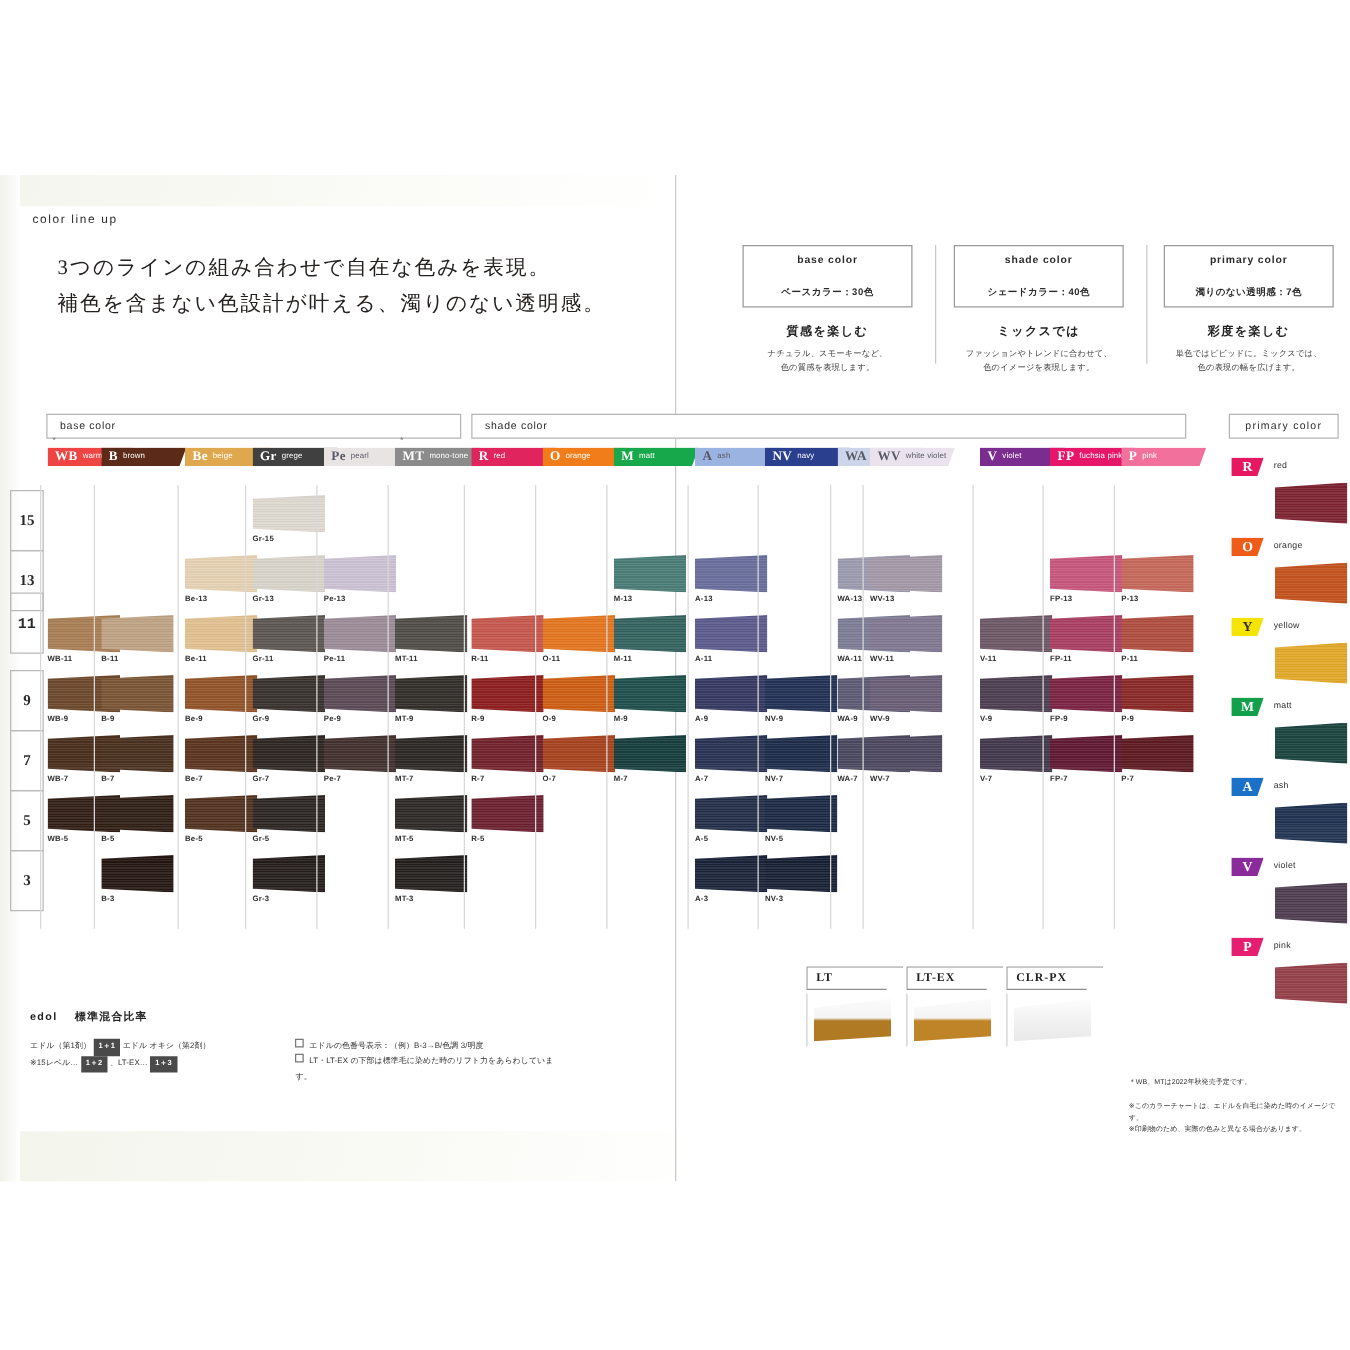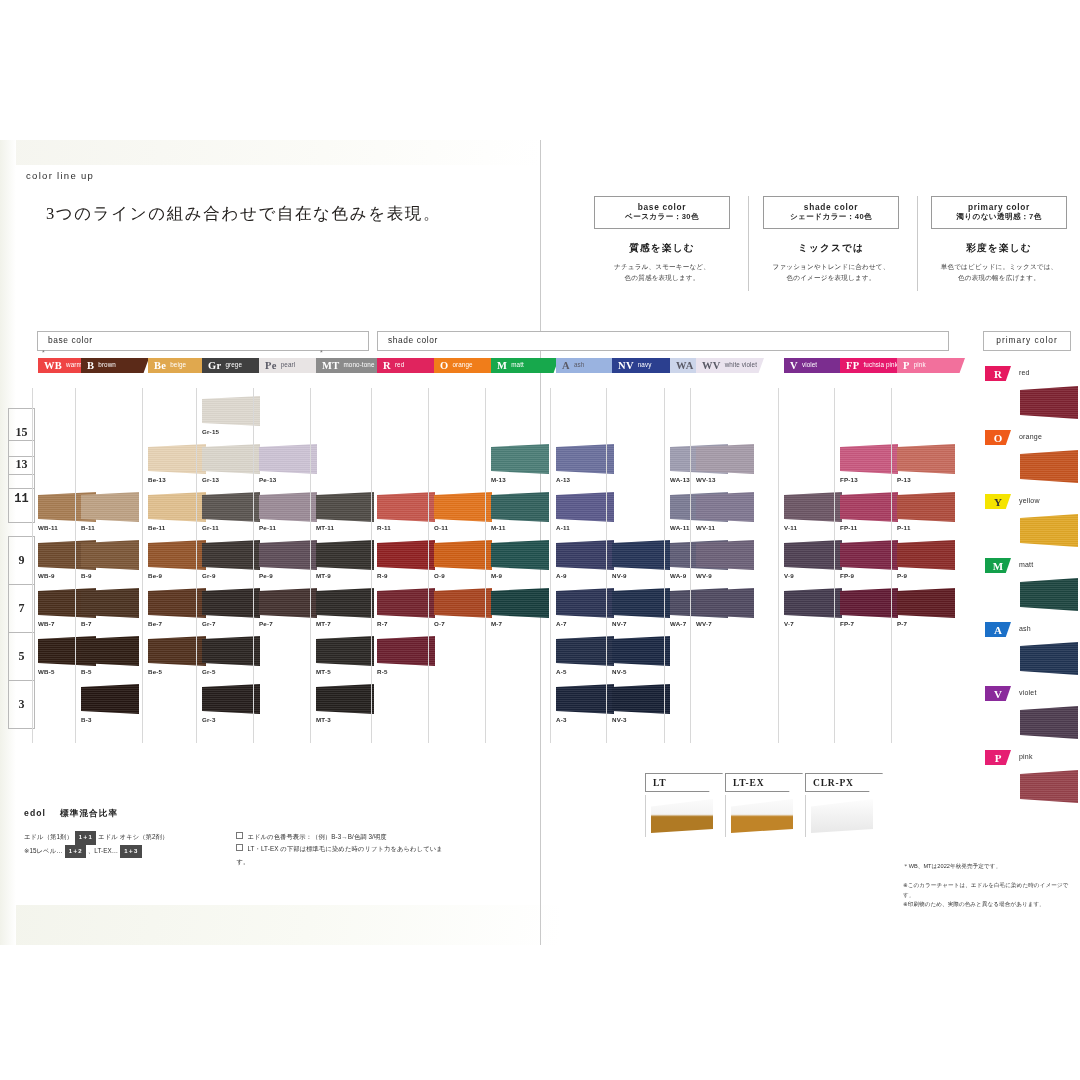--- a/index.html
+++ b/index.html
@@ -22,21 +22,21 @@
   
   .kicker{position:absolute;left:26px;top:170px;font-size:9.5px;letter-spacing:1.3px;color:#2b2b2b;}
   .lead{position:absolute;left:46px;top:200px;font-family:"Liberation Serif","DejaVu Serif",serif;
     font-size:16.5px;line-height:1.75;letter-spacing:1.6px;color:#23201e;}
 
   
   .infoblock{position:absolute;top:196px;width:136px;text-align:center;}
   .ib1{left:594px;} .ib2{left:763px;} .ib3{left:931px;}
   .infobox{border:1px solid #9a9a9a;padding:5px 2px 6px;}
   .infobox .en{font-size:8.3px;letter-spacing:.7px;font-weight:bold;color:#2a2a2a;}
-  .infobox .jp{font-size:7.6px;letter-spacing:.4px;margin-top:0;font-weight:bold;color:#2a2a2a;}
+  .infobox .jp{font-size:7.6px;letter-spacing:.4px;margin-top:17px;font-weight:bold;color:#2a2a2a;}
   .info-h{margin-top:13px;font-size:9.6px;font-weight:bold;letter-spacing:1.2px;color:#222;}
   .info-p{margin-top:7px;font-size:6.6px;line-height:1.62;letter-spacing:.15px;color:#3b3b3b;}
   .vdiv{position:absolute;top:196px;width:1px;height:95px;background:#c9c9c9;}
   .vd1{left:748px;} .vd2{left:917px;}
 
   
   .secbar{position:absolute;top:331px;height:18px;border:1px solid #b5b5b5;background:#fff;}
   .secbar span{position:absolute;left:10px;top:3px;font-size:8.4px;letter-spacing:.6px;color:#2b2b2b;}
   #sec-base{left:37px;width:330px;}
   #sec-shade{left:377px;width:570px;}
@@ -111,20 +111,21 @@
 <div id="page">
 
   <div class="tint-top"></div>
   <div class="tint-bottom"></div>
   <div class="tint-left"></div>
   <div class="fold"></div>
 
   <div class="kicker">color line up</div>
   <div class="lead">
     <div>3つのラインの組み合わせで自在な色みを表現。</div>
+    <div>補色を含まない色設計が叶える、濁りのない透明感。</div>
   </div>
 
   <div class="vdiv vd1"></div>
   <div class="vdiv vd2"></div>
   <div id="info-boxes">
       <div class="infoblock ib1">
         <div class="infobox">
           <div class="en">base color</div>
           <div class="jp">ベースカラー：30色</div>
         </div>
@@ -162,21 +163,21 @@
     <span>base color</span>
   </div>
   <div class="secbar" id="sec-shade">
     <span>shade color</span>
   </div>
   <div class="secbar" id="sec-primary">
     <span>primary color</span>
   </div>
 
   <div id="levels">
-      <div class="lvl" style="top: 16px; height: 47px; text-align: center;">15</div>
+      <div class="lvl" style="top: 0px; height: 47px; text-align: center;">15</div>
       <div class="lvl" style="top: 48px; height: 47px;">13</div>
       <div class="lvl" style="top: 82px; height: 47px; font-family: Liberation Mono, monospace;">11</div>
       <div class="lvl" style="top: 144px; height: 47px;">9</div>
       <div class="lvl" style="top: 192px; height: 47px;">7</div>
       <div class="lvl" style="top: 240px; height: 47px;">5</div>
       <div class="lvl" style="top: 288px; height: 47px;">3</div>
     </div>
   <div id="chart">
       <div class="col" style="left: 38px;">
         <span class="ast">*</span>

